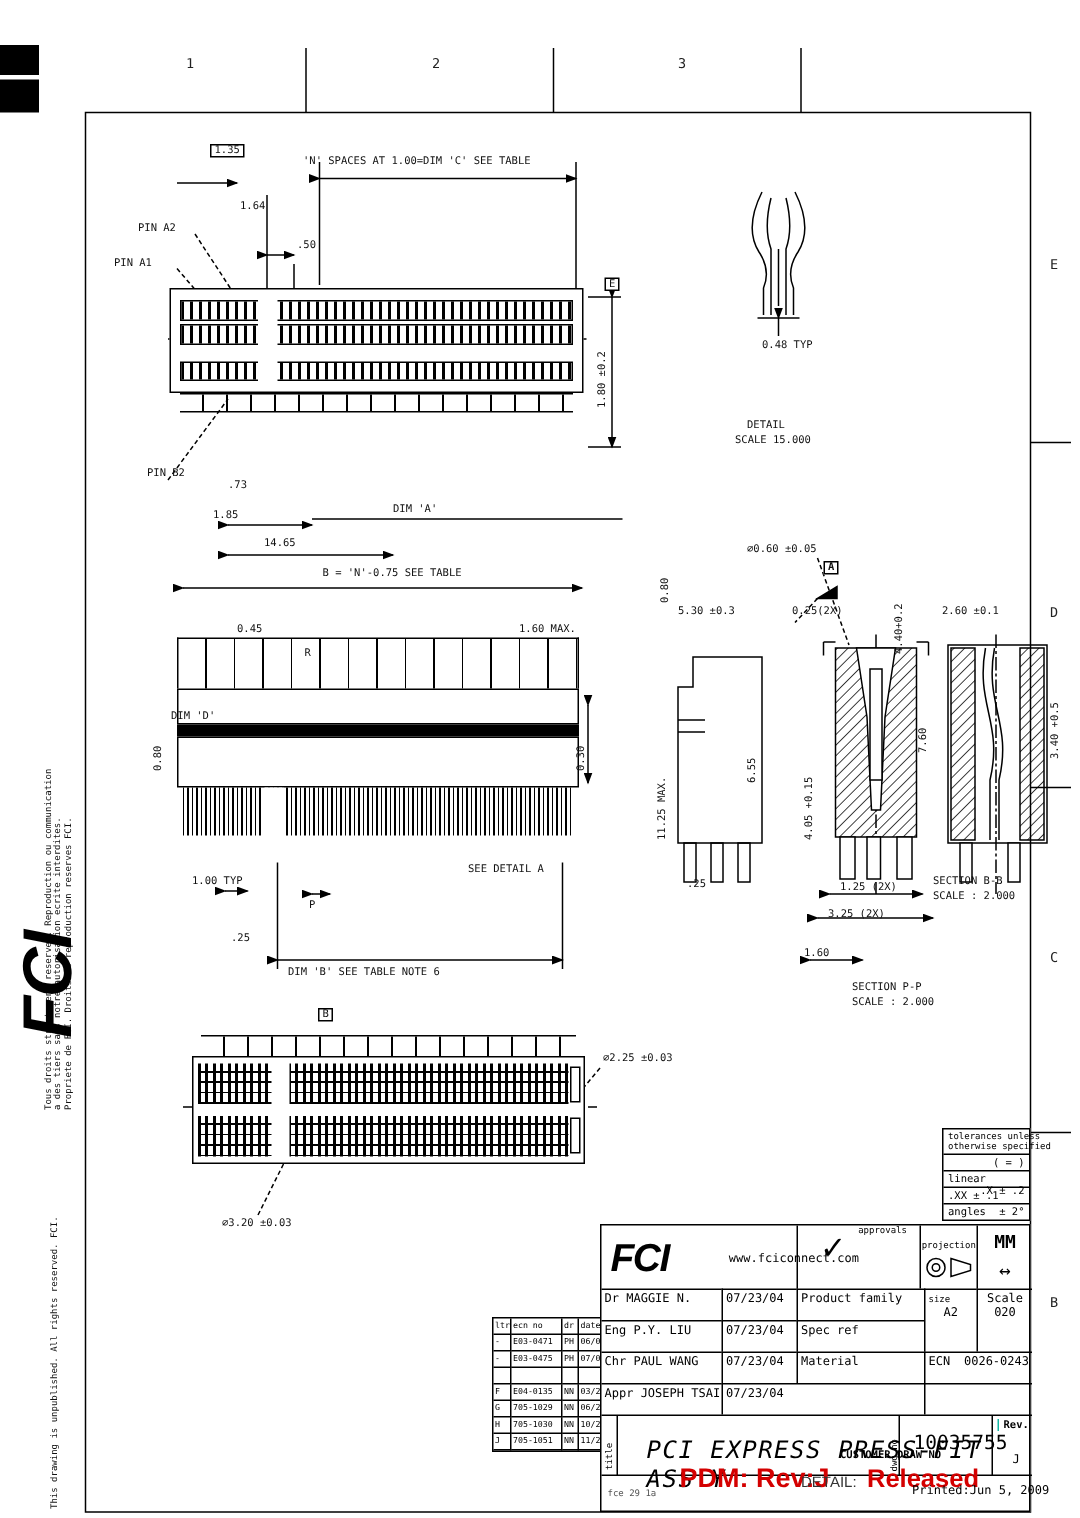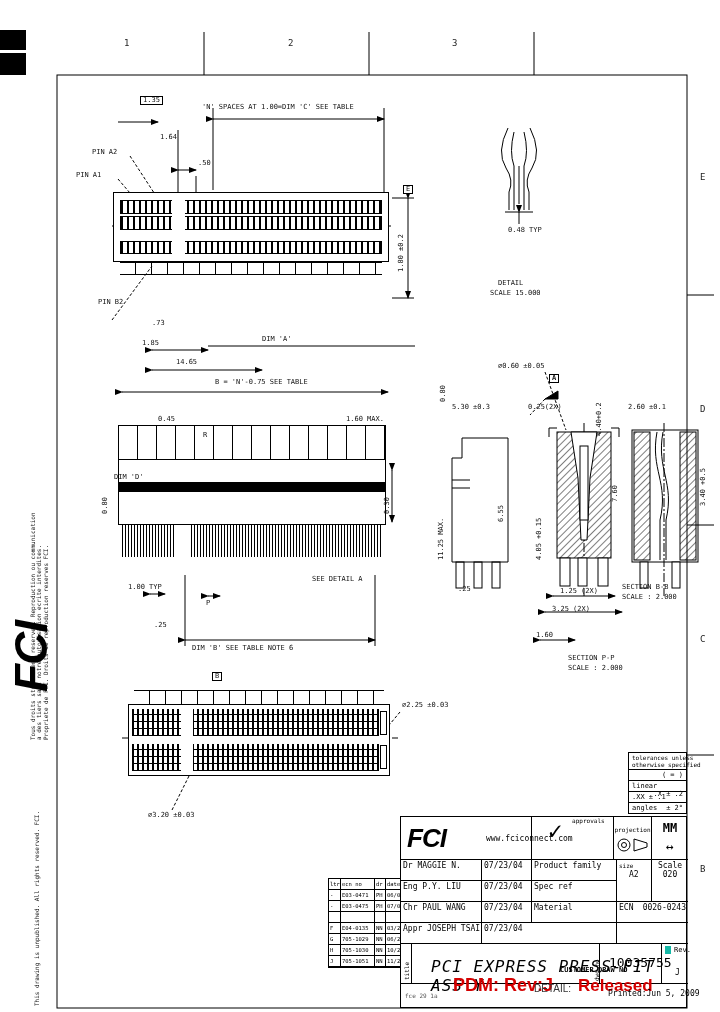--- a/index.html
+++ b/index.html
@@ -185,21 +185,21 @@
     <div class="band" style="right:2px;top:40px;width:7px;height:24px;border:1px solid #000;"></div>
     <div class="gap" style="left:52px;top:2px;width:12px;height:66px;"></div>
   </div>
 
   <span class="lbl boxed" style="left:140px;top:96px;">1.35</span>
   <span class="lbl" style="left:202px;top:104px;">'N' SPACES AT 1.00=DIM 'C' SEE TABLE</span>
   <span class="lbl" style="left:160px;top:134px;">1.64</span>
   <span class="lbl" style="left:198px;top:160px;">.50</span>
   <span class="lbl" style="left:92px;top:149px;">PIN A2</span>
   <span class="lbl" style="left:76px;top:172px;">PIN A1</span>
-  <span class="lbl" style="left:70px;top:299px;padding-left:28px;">PIN B2</span>
+  <span class="lbl" style="left:70px;top:312px;padding-left:28px;">PIN B2</span>
   <span class="lbl" style="left:152px;top:320px;">.73</span>
   <span class="lbl" style="left:142px;top:340px;">1.85</span>
   <span class="lbl" style="left:176px;top:359px;">14.65</span>
   <span class="lbl" style="left:262px;top:336px;">DIM 'A'</span>
   <span class="lbl v" style="left:398px;top:272px;">1.80 ±0.2</span>
   <span class="lbl boxed" style="left:403px;top:185px;">E</span>
   <span class="lbl" style="left:215px;top:379px;">B = 'N'-0.75 SEE TABLE</span>
   <span class="lbl" style="left:158px;top:416px;">0.45</span>
   <span class="lbl" style="left:346px;top:416px;">1.60 MAX.</span>
   <span class="lbl" style="left:203px;top:432px;">R</span>
@@ -367,21 +367,21 @@
       <span>ECN</span>
       <span style="float:right;">0026-0243</span>
     </div>
     <div class="cell" style="left:215px;top:105px;width:72px;height:21px;"></div>
 
     <div class="cell" style="left:0;top:126px;width:287px;height:40px;border-left:none;">
       <span class="v" style="position:absolute;left:2px;top:36px;font-size:6px;">title</span>
       <span style="position:absolute;left:30px;top:13px;font-size:16px;letter-spacing:1px;font-style:italic;">PCI EXPRESS PRESS-FIT ASS'Y</span>
       <span class="v" style="position:absolute;left:192px;top:37px;font-size:6px;">dwg no</span>
       <span style="position:absolute;left:208px;top:11px;font-size:13px;">10035755</span>
-      <span style="position:absolute;left:264px;top:2px;font-size:7px;border-left:6px solid #14b8a6;padding-left:3px;">Rev.</span>
+      <span style="position:absolute;left:264px;top:2px;font-size:7px;border-left:1px solid #14b8a6;padding-left:3px;font-weight:bold;">Rev.</span>
       <span style="position:absolute;left:274px;top:24px;font-size:8px;">J</span>
       <span style="position:absolute;left:260px;top:0;width:1px;height:40px;background:#000;"></span>
       <span style="position:absolute;left:198px;top:0;width:1px;height:40px;background:#000;"></span>
       <span style="position:absolute;left:10px;top:0;width:1px;height:40px;background:#000;"></span>
     </div>
 
     <div class="cell" style="left:0;top:166px;width:287px;height:26px;border-left:none;">
       <span style="position:absolute;left:4px;top:8px;font-size:6px;color:#555;">fce 29 1a</span>
     </div>
   </div>

